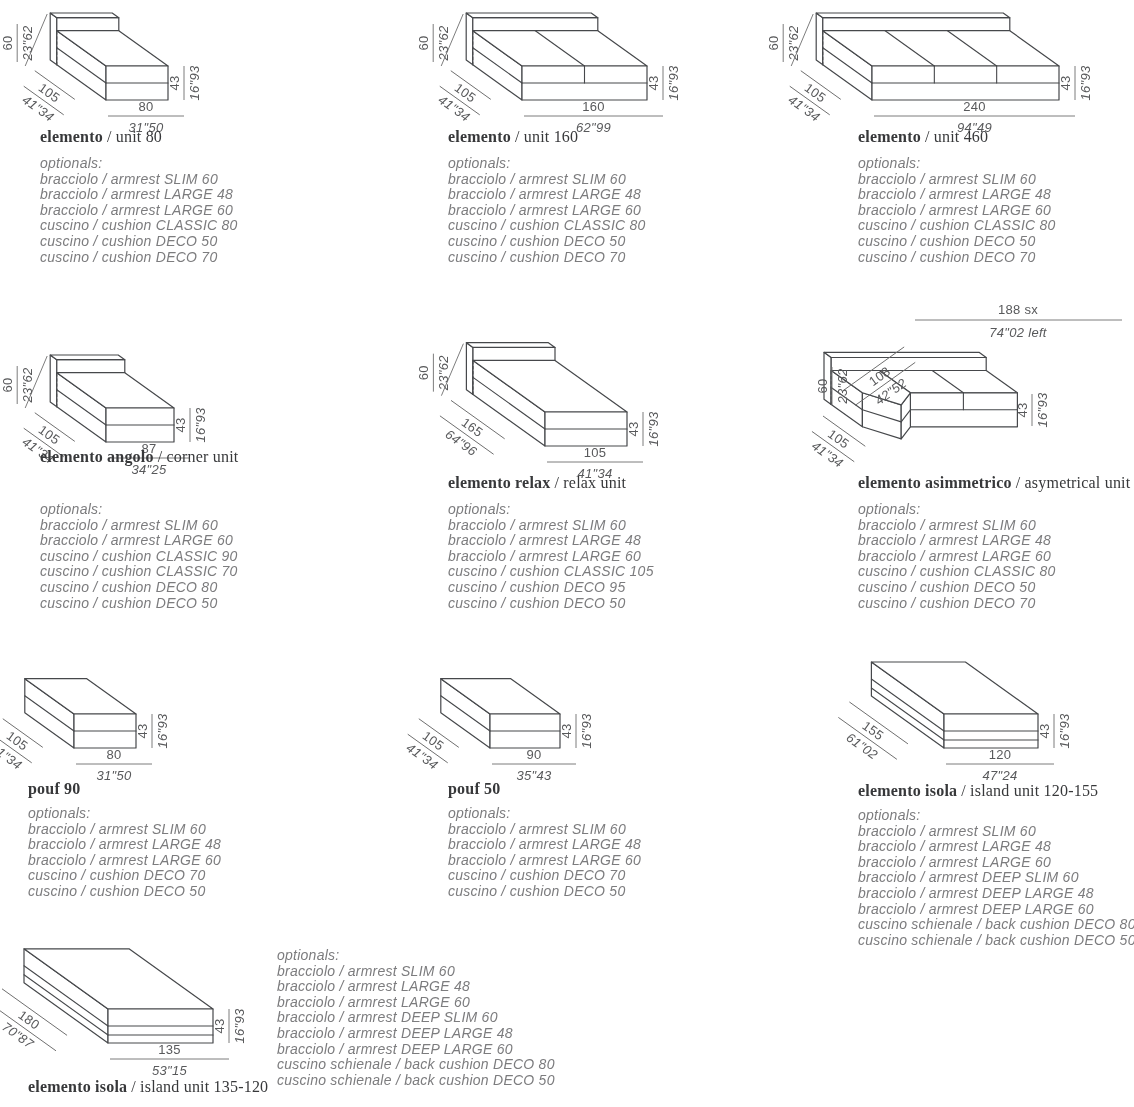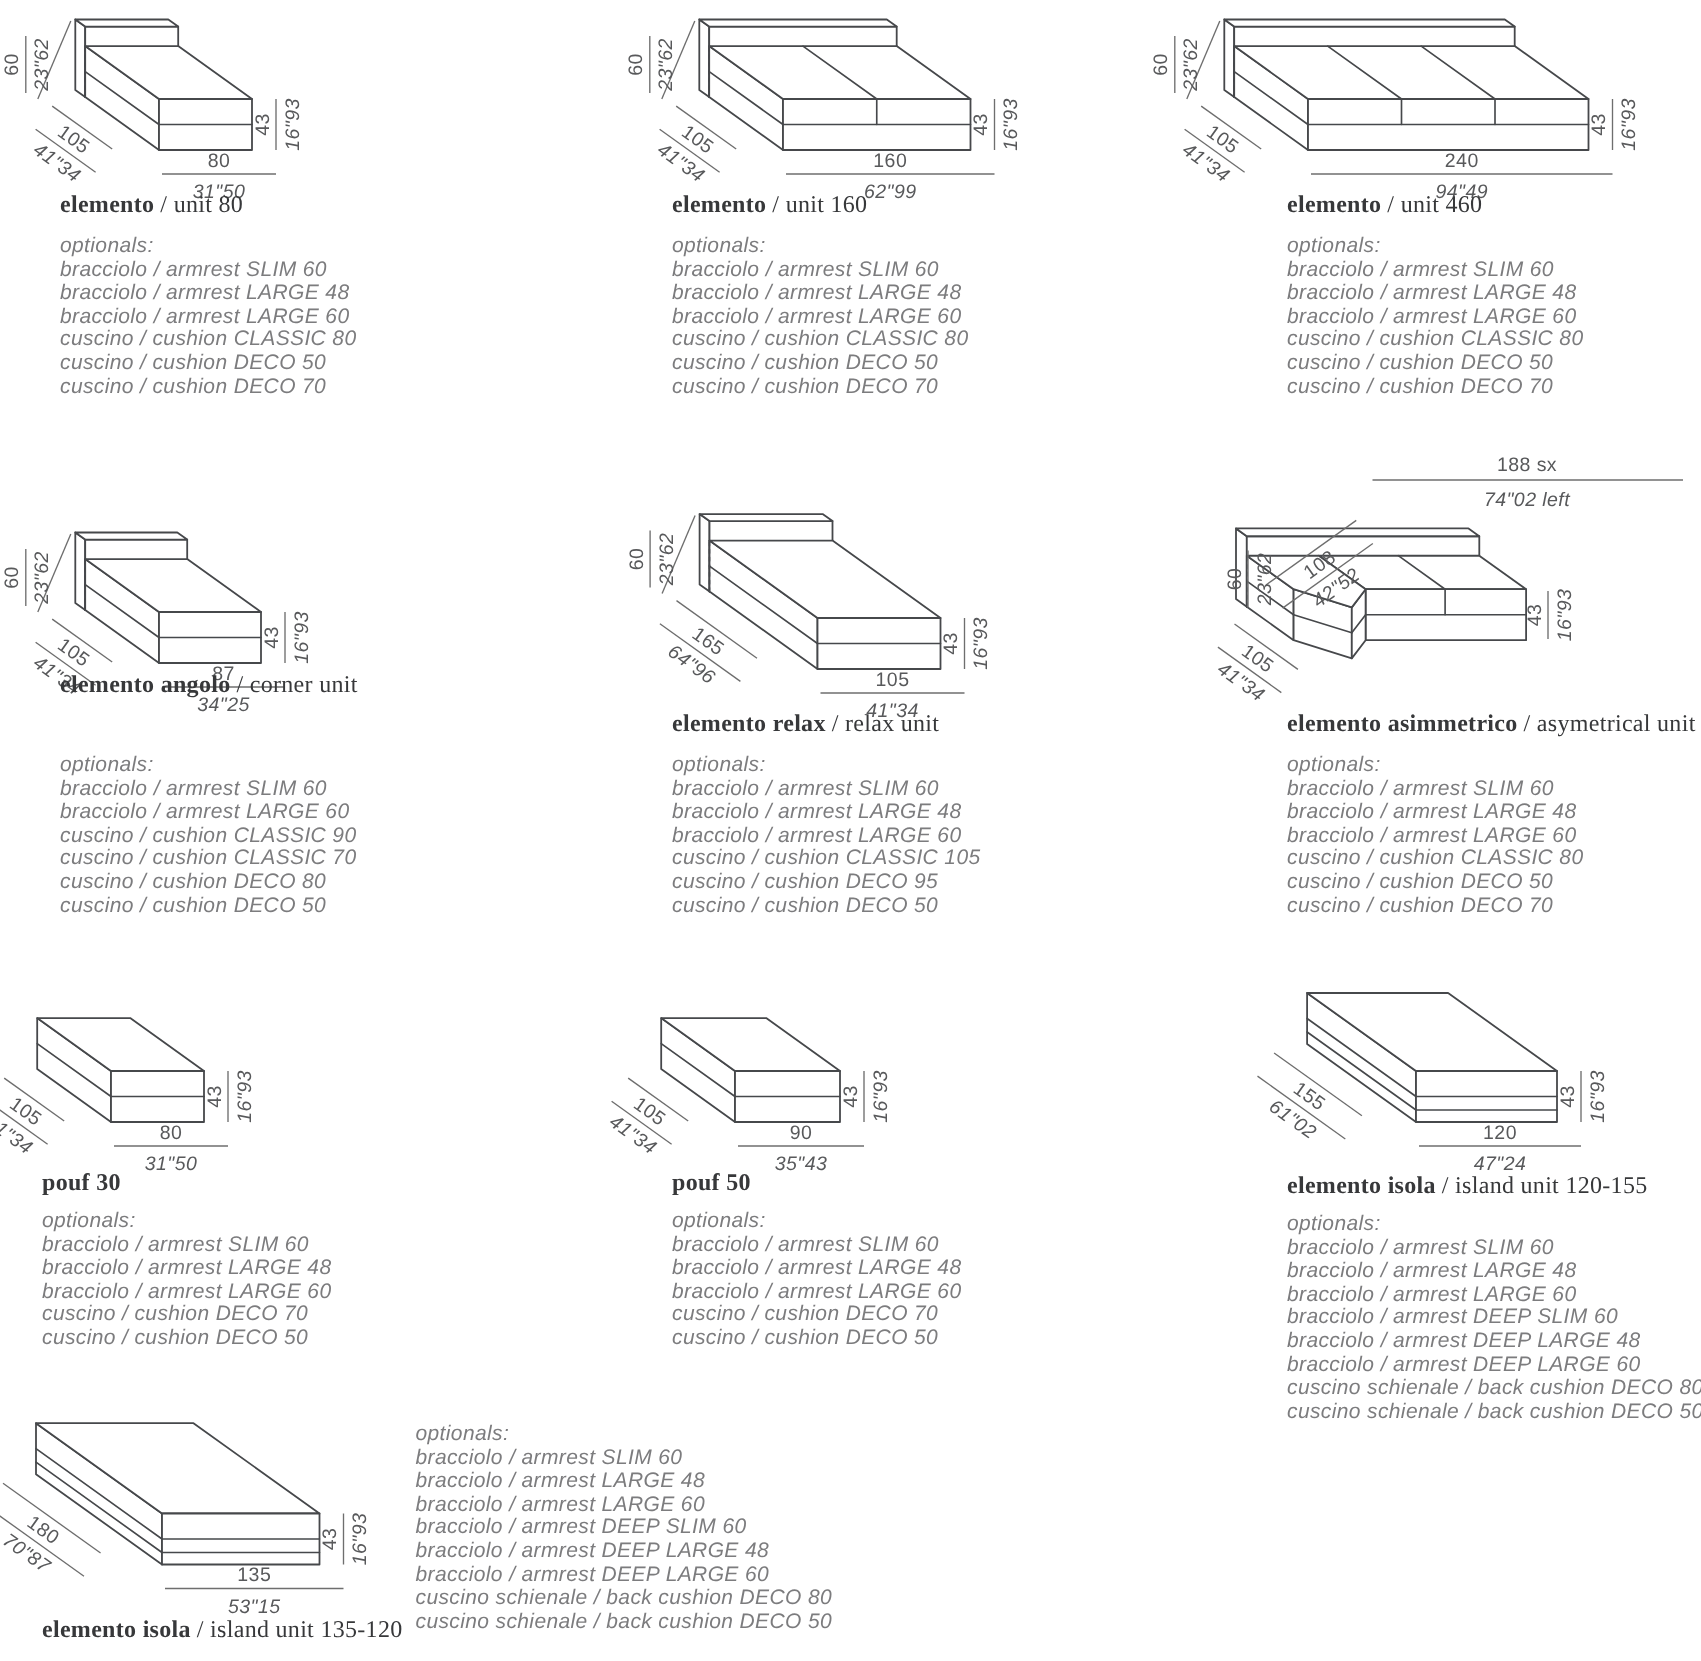--- a/index.html
+++ b/index.html
@@ -309,21 +309,21 @@
       <g transform="translate(0.8000000000000043,70.74000000000001) rotate(35.6)">
         <line x1="0" y1="0" x2="49.199999999999996" y2="0" class="dln"></line>
         <text x="24.599999999999998" y="14" class="dim" text-anchor="middle">105</text>
         <line x1="0" y1="19" x2="49.199999999999996" y2="19" class="dln"></line>
         <text x="24.599999999999998" y="33" class="dim dimi" text-anchor="middle">41"34</text>
       </g>
       <line x1="74" y1="116" x2="150" y2="116" class="dln"></line>
       <text x="112" y="111" class="dim" text-anchor="middle">80</text>
       <text x="112" y="132" class="dim dimi" text-anchor="middle">31"50</text>
     </svg>
-  <div class="title" style="left:28px;top:780px"><span class="tb">pouf 30</span><span class="tr"></span></div>
+  <div class="title" style="left:28px;top:780px"><span class="tb">pouf 90</span><span class="tr"></span></div>
   <div class="opts" style="left:28px;top:806px">
       <div class="opt-label">optionals:</div>
       <div class="opt-item">bracciolo / armrest SLIM 60</div>
       <div class="opt-item">bracciolo / armrest LARGE 48</div>
       <div class="opt-item">bracciolo / armrest LARGE 60</div>
       <div class="opt-item">cuscino / cushion DECO 70</div>
       <div class="opt-item">cuscino / cushion DECO 50</div>
     </div>
 
   <svg class="draw" style="left:418px;top:648px" width="196" height="142" viewBox="0 0 196 142">

